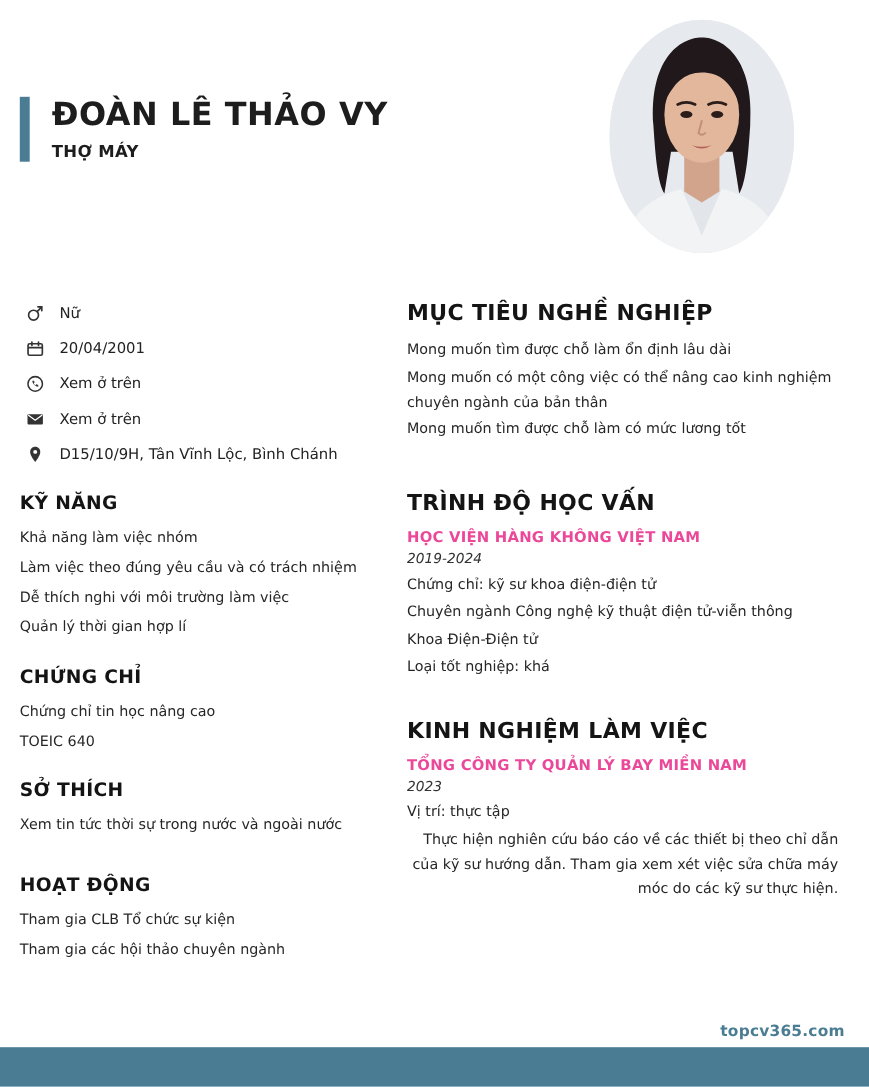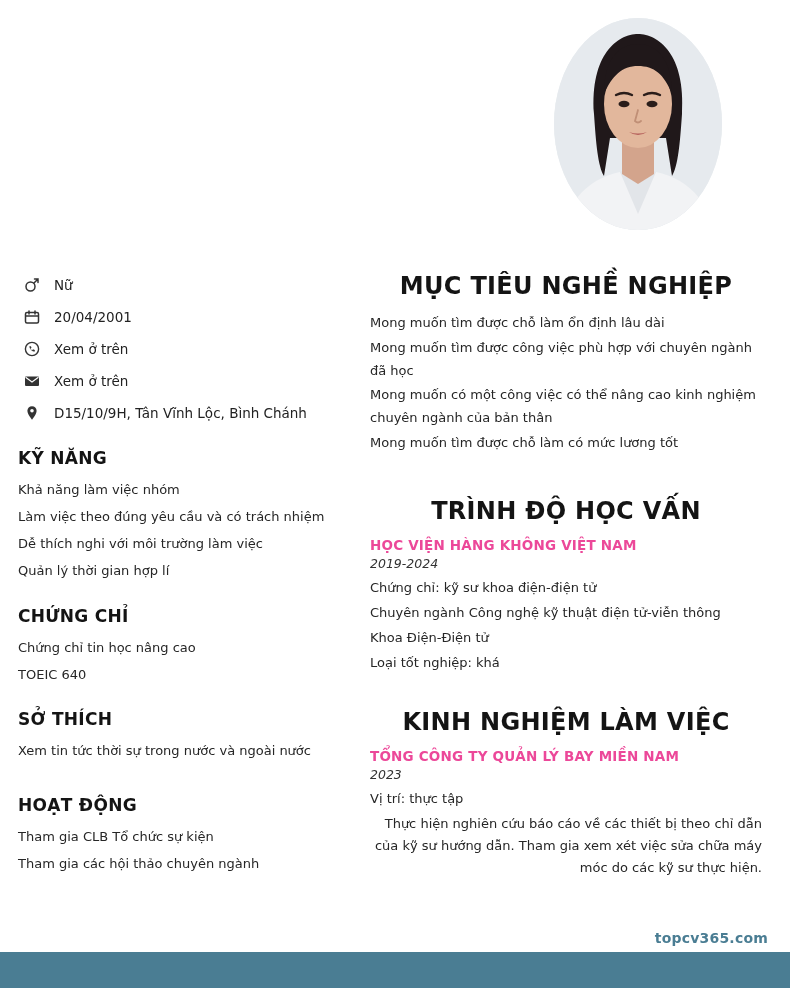--- a/index.html
+++ b/index.html
@@ -112,22 +112,21 @@
 
   
   .sec-title {
     font-size: 17px;
     font-weight: bold;
     color: #141414;
     letter-spacing: 0.3px;
     margin: 4px 0 12px 0;
   }
   .sec-title.right {
-    font-size: 24px;
-    text-align: center;
+    font-size: 20px;
   }
   .sec {
     margin-bottom: 24px;
   }
   .sec-item {
     font-size: 13px;
     color: #262626;
     line-height: 1.55;
     margin-bottom: 7px;
   }
@@ -182,20 +181,27 @@
     letter-spacing: 0.2px;
   }
 </style>
 </head>
 <body>
 
 <div class="page">
 
   <div class="header">
 
+    <div class="name-block">
+      <div class="name-bar"></div>
+      <div class="name-text">
+        <div class="full-name">ĐOÀN LÊ THẢO VY</div>
+        <div class="job-title">THỢ MÁY</div>
+      </div>
+    </div>
 
     <div class="avatar">
       <svg width="168" height="212" viewBox="0 0 168 212" xmlns="http://www.w3.org/2000/svg" aria-hidden="true">
         <rect x="0" y="0" width="168" height="212" fill="#e6eaee"></rect>
 
         <path d="M10 212 C16 170 52 152 84 152 C116 152 152 170 158 212 Z" fill="#f2f3f5"></path>
         <path d="M66 154 L84 196 L102 154 L92 148 L76 148 Z" fill="#e2e5e9"></path>
 
         <path d="M68 124 L100 124 L100 156 L84 166 L68 156 Z" fill="#d3a48c"></path>
 
@@ -302,21 +308,20 @@
         <div class="sec-item">Tham gia các hội thảo chuyên ngành</div>
       </div>
 
     </div>
 
     <div class="col-right">
 
       <div class="sec">
         <div class="sec-title right">MỤC TIÊU NGHỀ NGHIỆP</div>
         <div class="para">Mong muốn tìm được chỗ làm ổn định lâu dài</div>
-        <div class="para">Mong muốn tìm được công việc phù hợp với chuyên ngành đã học</div>
         <div class="para">Mong muốn có một công việc có thể nâng cao kinh nghiệm chuyên ngành của bản thân</div>
         <div class="para">Mong muốn tìm được chỗ làm có mức lương tốt</div>
       </div>
 
       <div class="sec" style="margin-top:42px;">
         <div class="sec-title right">TRÌNH ĐỘ HỌC VẤN</div>
         <div class="org">HỌC VIỆN HÀNG KHÔNG VIỆT NAM</div>
         <div class="years">2019-2024</div>
         <div class="detail">Chứng chỉ: kỹ sư khoa điện-điện tử</div>
         <div class="detail">Chuyên ngành Công nghệ kỹ thuật điện tử-viễn thông</div>

